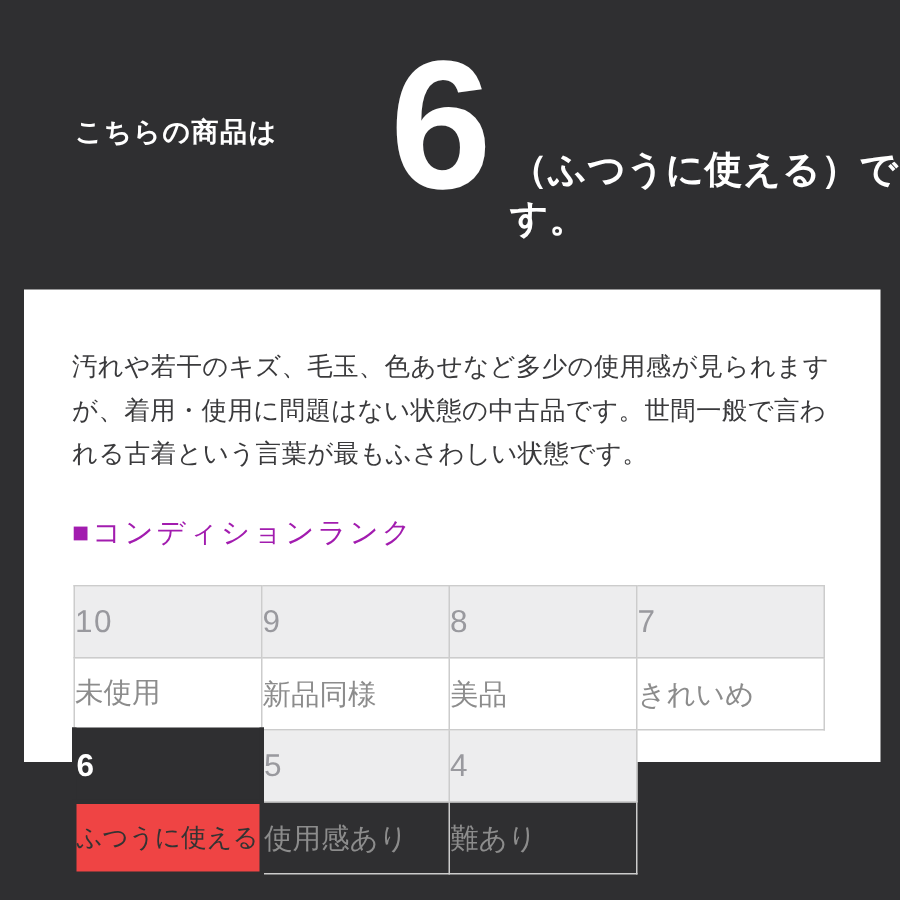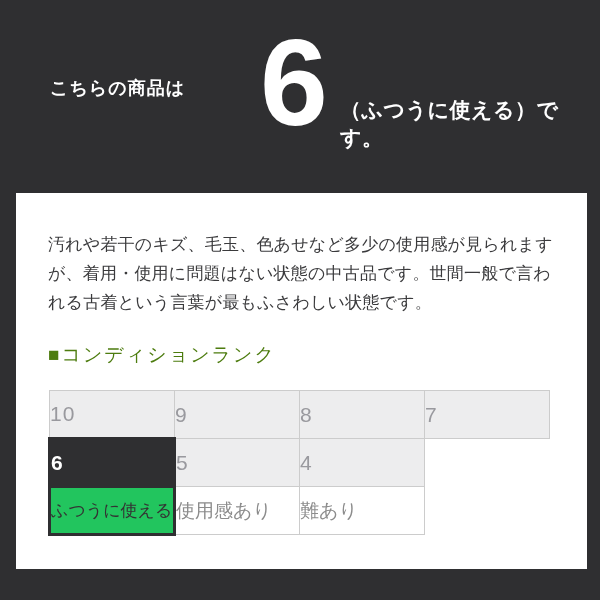--- a/index.html
+++ b/index.html
@@ -16,40 +16,40 @@
   .banner-intro {
     position: absolute; left: 50px; top: 76px;
     font-size: 18px; font-weight: bold; line-height: 25px; letter-spacing: 1px;
   }
   .banner-level {
     position: absolute; left: 260px; top: 22px;
     font-size: 122px; font-weight: bold; line-height: 1; letter-spacing: -4px;
   }
   .banner-suffix {
     position: absolute; left: 340px; top: 96px;
-    font-size: 21px; font-weight: bold; letter-spacing: 0.5px;
+    font-size: 25px; font-weight: bold; letter-spacing: 0.5px;
   }
 
   
   .panel {
     position: relative;
     margin: 0 13px 0 16px;
-    width: 571px; height: 376px;
+    width: 571px; height: 315px;
     background: #ffffff;
     padding: 37px 32px 0 32px;
   }
   .description {
     margin: 0;
     font-size: 17px; line-height: 29px;
     color: #3a3a3c; letter-spacing: 0.2px;
   }
   .section-title {
     margin: 25px 0 0 0;
     font-size: 19px; font-weight: 500;
-    color: #4d7c0f; letter-spacing: 2px;
+    color: #a21caf; letter-spacing: 2px;
   }
 
   
   .rank-table {
     border-collapse: collapse; table-layout: fixed;
     width: 501px; margin-top: 22px;
   }
   .rank-table td {
     width: 125px; height: 48px;
     vertical-align: middle;
@@ -59,21 +59,21 @@
     background: #ededee; color: #99999e;
     font-size: 21px; letter-spacing: 1px;
   }
   .rank-table td.lbl { color: #8c8c8c; font-size: 19px; }
   .rank-table td.hl-num {
     background: #2f2f31; color: #ffffff;
     font-weight: bold; font-size: 21px;
     border: 3px solid #2f2f31;
   }
   .rank-table td.hl-lbl {
-    background: #22c55e; color: #333333;
+    background: #ef4444; color: #333333;
     font-size: 17px; border: 3px solid #2f2f31;
   }
   .rank-table td.empty { border: none; background: transparent; }
 </style>
 </head>
 <body>
 
 <div class="banner">
   <div class="banner-intro">
     <div>こちらの商品は</div>
@@ -89,20 +89,26 @@
 
   <table class="rank-table">
     <tbody>
       <tr>
         <td class="num">10</td>
         <td class="num">9</td>
         <td class="num">8</td>
         <td class="num">7</td>
       </tr>
       <tr>
+        <td class="lbl">未使用</td>
+        <td class="lbl">新品同様</td>
+        <td class="lbl">美品</td>
+        <td class="lbl">きれいめ</td>
+      </tr>
+      <tr>
         <td class="hl-num">6</td>
         <td class="num">5</td>
         <td class="num">4</td>
         <td class="empty"></td>
       </tr>
       <tr>
         <td class="hl-lbl">ふつうに使える</td>
         <td class="lbl">使用感あり</td>
         <td class="lbl">難あり</td>
         <td class="empty"></td>

